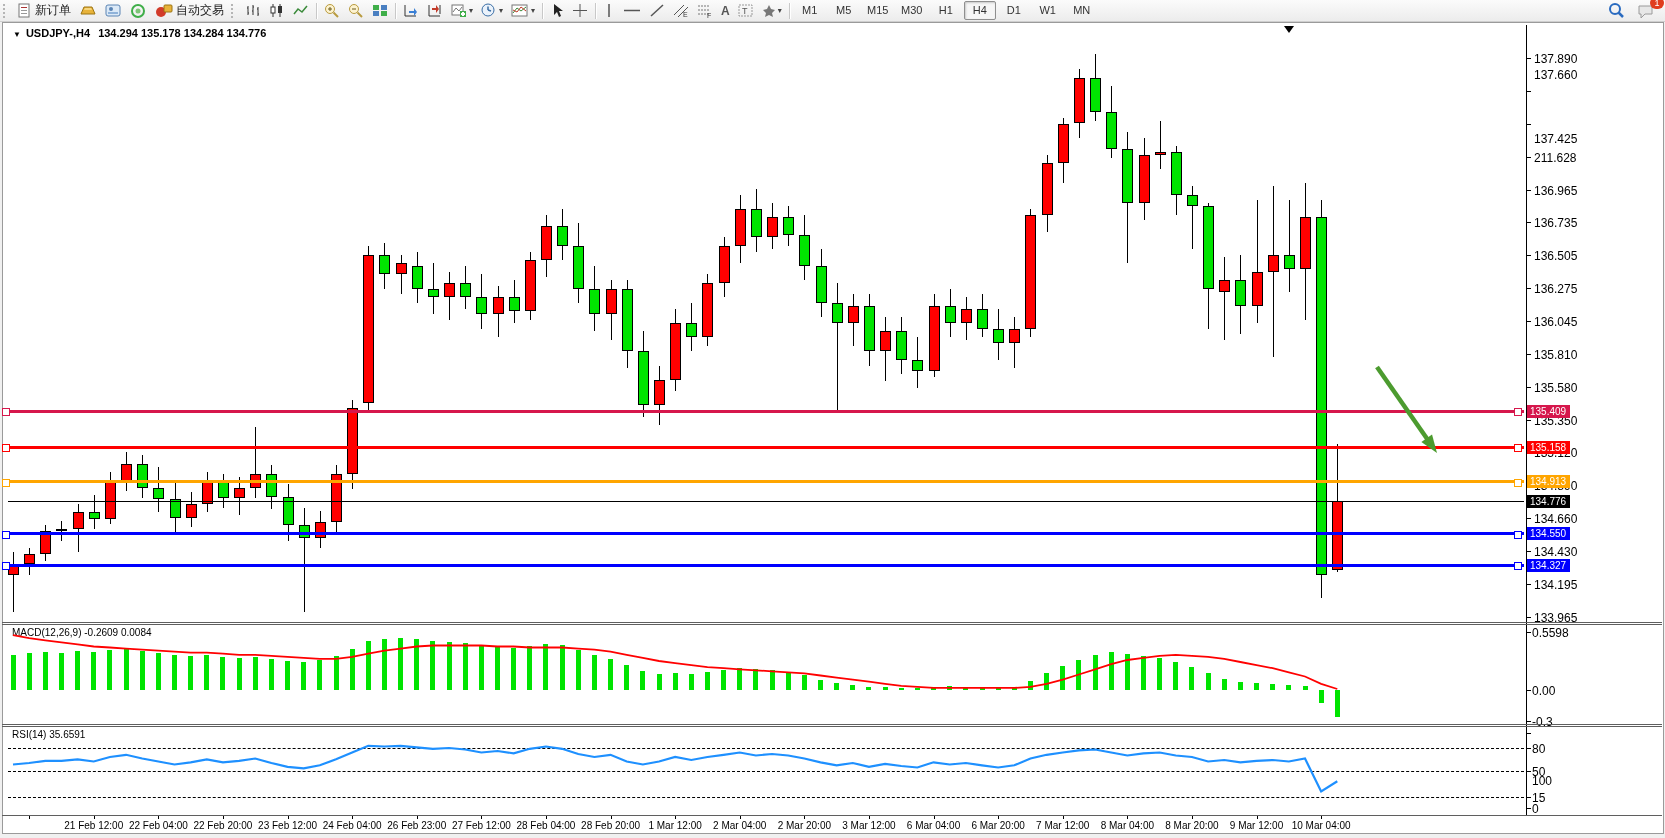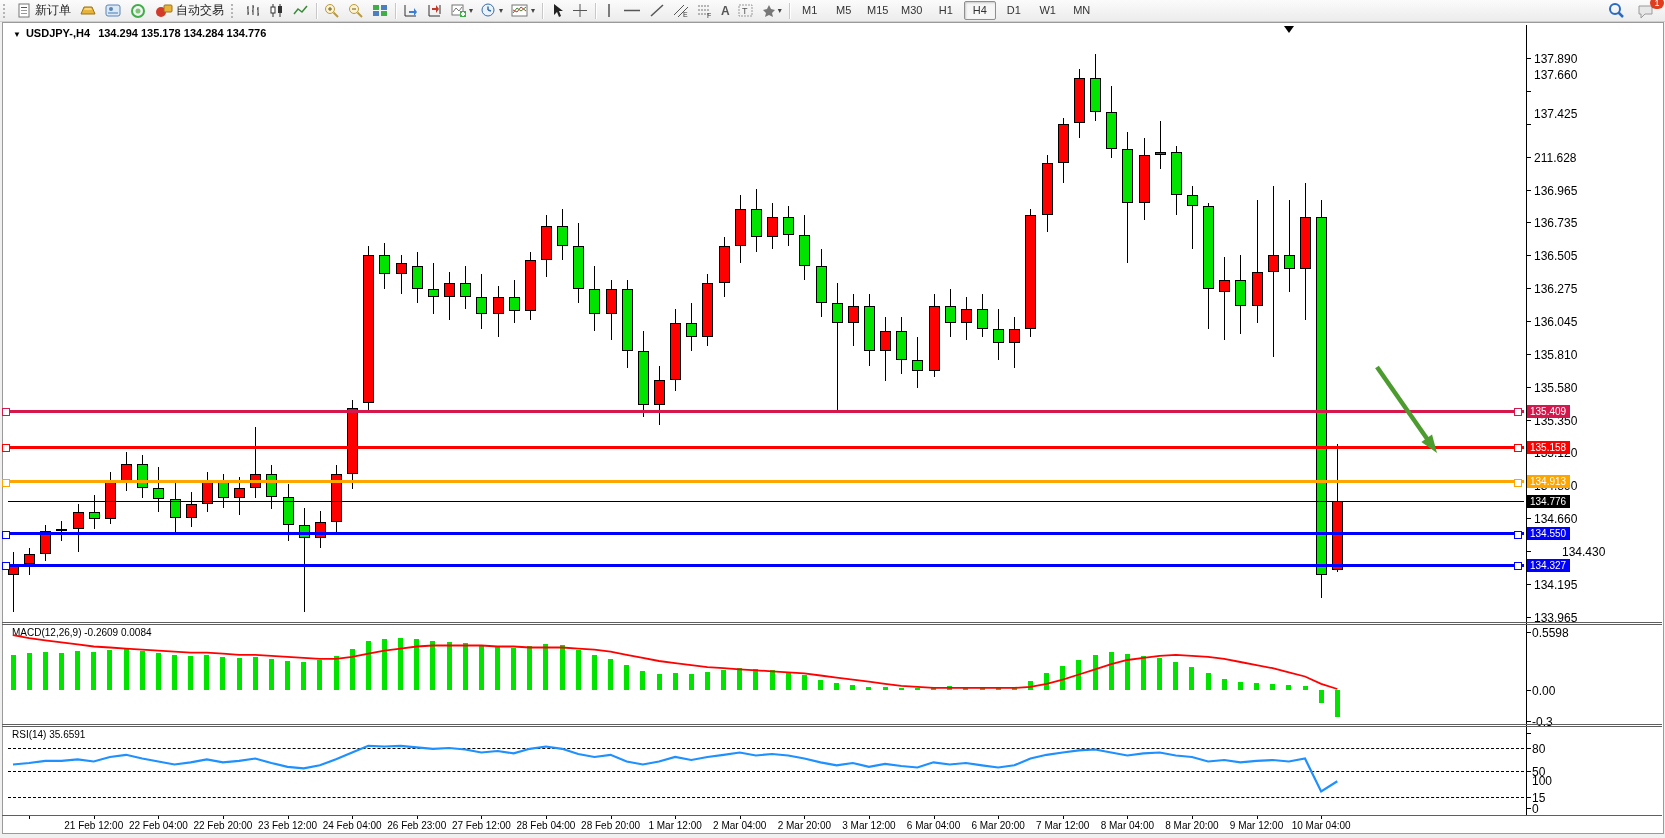--- a/index.html
+++ b/index.html
@@ -321,21 +321,21 @@
       <div class="sep-h" style="top:624px;left:2px;width:1660px;"></div>
       <div class="sep-h" style="top:724px;left:2px;width:1660px;"></div>
       <div class="sep-h" style="top:726px;left:2px;width:1660px;"></div>
       <div class="sep-h" style="top:815px;left:2px;width:1660px;"></div>
       <div class="axis-vline" style="left:1526px;top:25px;height:790px;"></div>
       <div class="ptick" style="left:1526px;top:58px;"></div>
       <div class="axis-lab" style="left:1534px;top:52px;">137.890</div>
       <div class="ptick" style="left:1526px;top:90.75429999999855px;"></div>
       <div class="axis-lab" style="left:1534px;top:68px;">137.660</div>
       <div class="ptick" style="left:1526px;top:124.22064999999644px;"></div>
-      <div class="axis-lab" style="left:1534px;top:107px;">137.425</div>
+      <div class="axis-lab" style="left:1534px;top:132px;">137.425</div>
       <div class="ptick" style="left:1526px;top:156.974949999999px;"></div>
       <div class="axis-lab" style="left:1534px;top:150.974949999999px;">211.628</div>
       <div class="ptick" style="left:1526px;top:189.72924999999756px;"></div>
       <div class="axis-lab" style="left:1534px;top:183.72924999999756px;">136.965</div>
       <div class="ptick" style="left:1526px;top:222.48354999999611px;"></div>
       <div class="axis-lab" style="left:1534px;top:216.48354999999611px;">136.735</div>
       <div class="ptick" style="left:1526px;top:255.2378499999987px;"></div>
       <div class="axis-lab" style="left:1534px;top:249.2378499999987px;">136.505</div>
       <div class="ptick" style="left:1526px;top:287.99214999999725px;"></div>
       <div class="axis-lab" style="left:1534px;top:281.99214999999725px;">136.275</div>
@@ -347,21 +347,21 @@
       <div class="axis-lab" style="left:1534px;top:380.96709999999626px;">135.580</div>
       <div class="ptick" style="left:1526px;top:419.7213999999989px;"></div>
       <div class="axis-lab" style="left:1534px;top:413.7213999999989px;">135.350</div>
       <div class="ptick" style="left:1526px;top:452.4756999999974px;"></div>
       <div class="axis-lab" style="left:1534px;top:446.4756999999974px;">135.120</div>
       <div class="ptick" style="left:1526px;top:485.23px;"></div>
       <div class="axis-lab" style="left:1534px;top:479.23px;">134.890</div>
       <div class="ptick" style="left:1526px;top:517.9842999999985px;"></div>
       <div class="axis-lab" style="left:1534px;top:511.9842999999985px;">134.660</div>
       <div class="ptick" style="left:1526px;top:550.7385999999971px;"></div>
-      <div class="axis-lab" style="left:1534px;top:544.7385999999971px;margin-left:28px;">134.430</div>
+      <div class="axis-lab" style="left:1534px;top:544.7385999999971px;">134.430</div>
       <div class="ptick" style="left:1526px;top:584.204949999999px;"></div>
       <div class="axis-lab" style="left:1534px;top:578.204949999999px;">134.195</div>
       <div class="ptick" style="left:1526px;top:616.9592499999976px;"></div>
       <div class="axis-lab" style="left:1534px;top:610.9592499999976px;">133.965</div>
       <div class="candle-wick" style="left:13px;top:552.1626999999999px;height:59.81219999999814px;"></div>
       <div class="candle-body" style="left:8px;top:563.5554999999976px;height:11.392800000001785px;background:#ff0000;"></div>
       <div class="candle-wick" style="left:29.15px;top:547.8903999999997px;height:27.057899999999677px;"></div>
       <div class="candle-body" style="left:24.15px;top:553.5867999999984px;height:9.968699999999103px;background:#ff0000;"></div>
       <div class="candle-wick" style="left:45.3px;top:525.1047999999961px;height:35.60250000000008px;"></div>
       <div class="candle-body" style="left:40.3px;top:530.801199999999px;height:22.785599999999476px;background:#ff0000;"></div>

